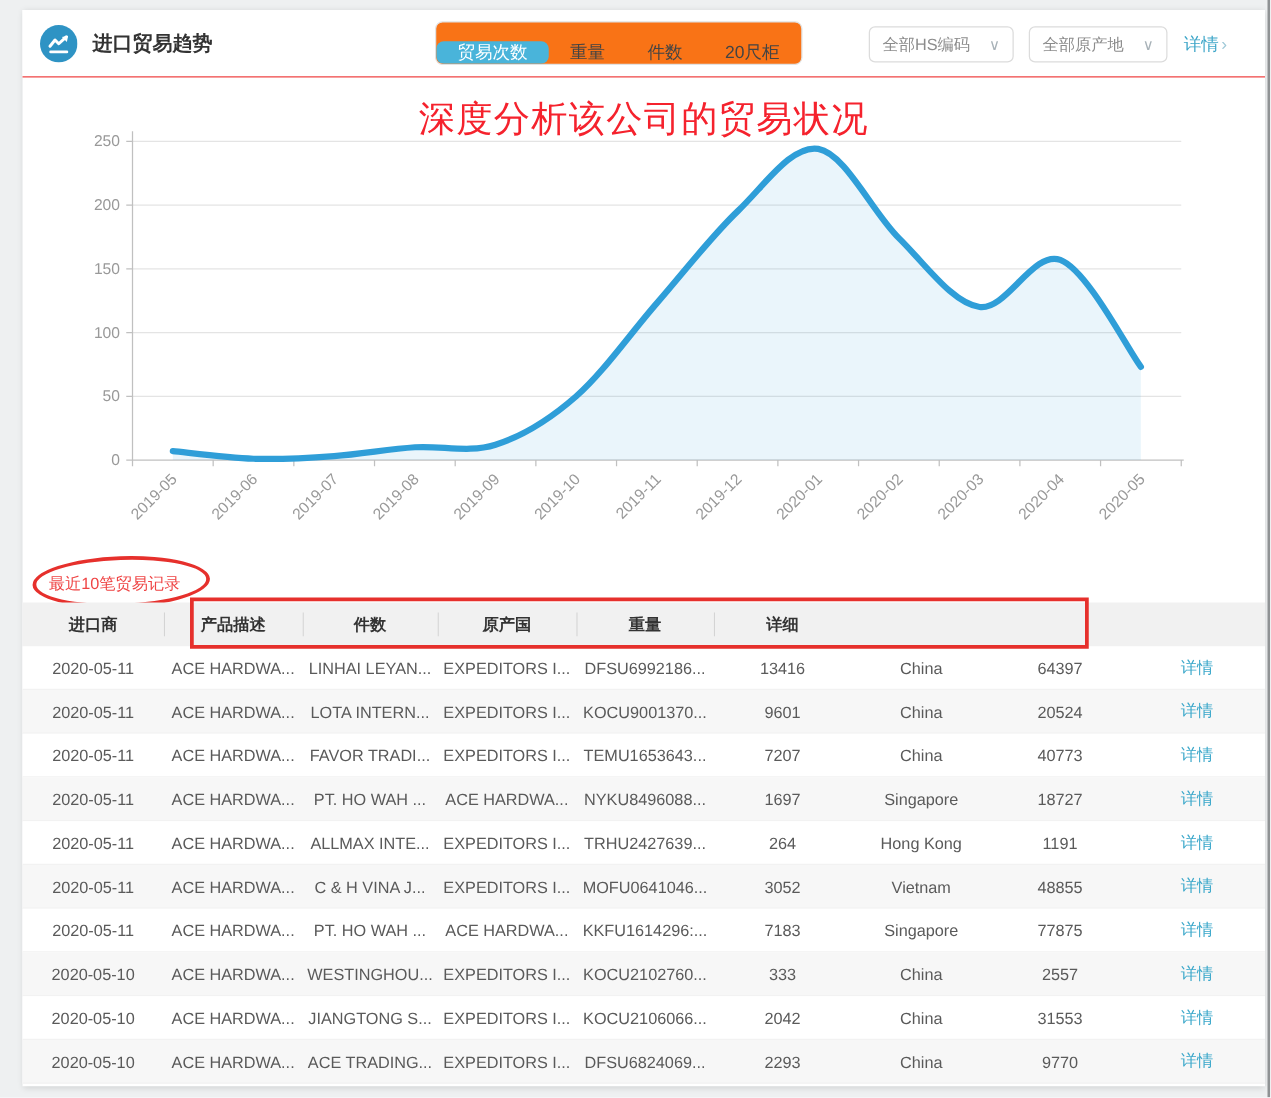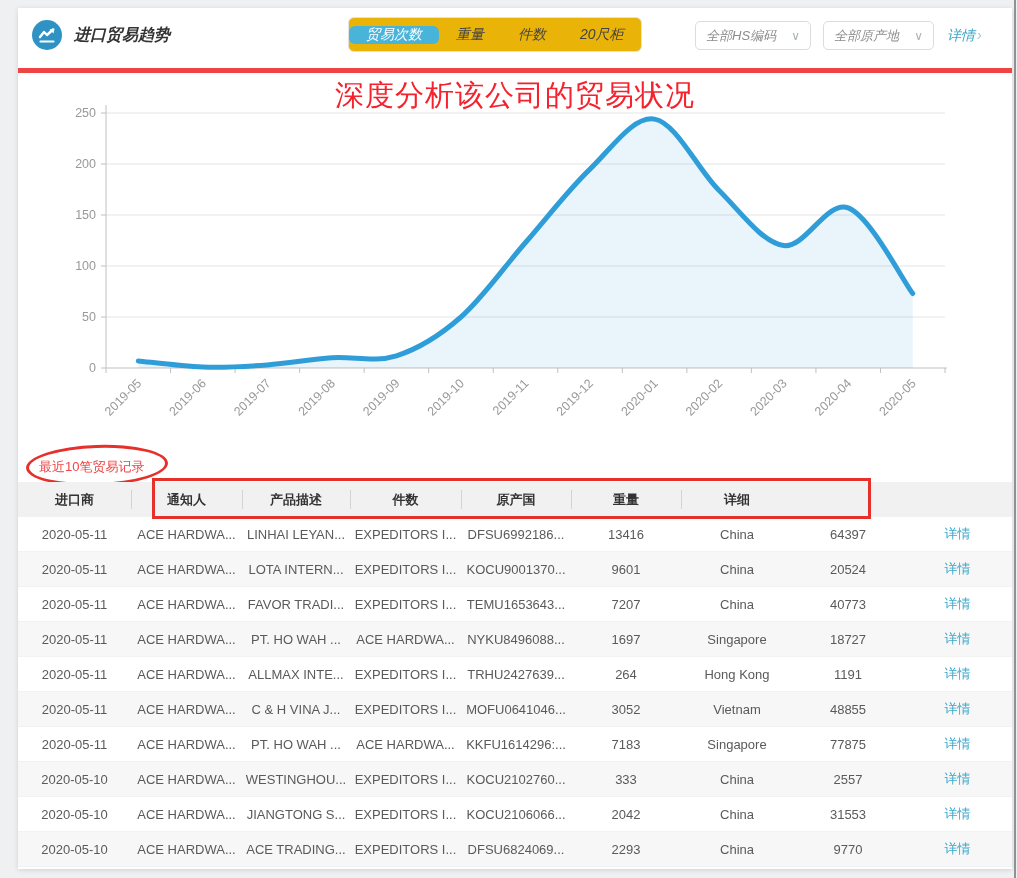--- a/index.html
+++ b/index.html
@@ -3,27 +3,27 @@
 <meta charset="utf-8">
 <style>
   * { box-sizing: border-box; margin: 0; padding: 0; }
   body { font-family: "Liberation Sans", "DejaVu Sans", sans-serif; background: #eef0f1; }
   .screen { position: relative; width: 1017px; height: 878px; background: #eef0f1; overflow: hidden; }
   .window-edge { position: absolute; right: 1px; top: 0; width: 2px; height: 100%; background: #8f9294; }
   .card { position: absolute; left: 18px; top: 8px; width: 994px; height: 861px;
           background: #fff; box-shadow: 0 1px 5px rgba(0,0,0,.13); }
 
   
-  .hdr { position: absolute; left: 0; top: 0; width: 100%; height: 65px;
-         border-bottom: 5px solid #ef4444; background: #fff; font-style: italic; }
+  .hdr { position: absolute; left: 0; top: 0; width: 100%; height: 54px;
+         border-bottom: 1px solid #ef4444; background: #fff; }
   .hdr-icon { position: absolute; left: 14px; top: 12px; width: 30px; height: 30px; }
   .hdr-title { position: absolute; left: 56px; top: 17px; font-size: 16px; font-weight: 700; color: #333; }
 
-  .tabs { position: absolute; left: 330px; top: 9px; height: 35px; display: flex; align-items: center;
-          background: #eab308; border: 1px solid #e2e2e2; border-radius: 6px; overflow: hidden; }
+  .tabs { position: absolute; left: 330px; top: 9px; height: 35px; display: flex; align-items: flex-end;
+          background: #f97316; border: 1px solid #e2e2e2; border-radius: 6px; overflow: hidden; }
   .tab { display: flex; align-items: center; padding: 0 17px; font-size: 14px; color: #444; cursor: pointer; }
   .tab.active { background: #49b4da; color: #fff; border-radius: 6px; }
 
   .select { position: absolute; top: 13px; height: 29px; border: 1px solid #dcdcdc; border-radius: 5px;
             background: #fff; display: flex; align-items: center; justify-content: space-between;
             padding: 4px 10px; font-size: 13px; color: #8c8c8c; cursor: pointer; }
   .select .chev { color: #a8b2b8; font-size: 12px; margin-left: 8px; }
   .sel-hs { left: 677px; width: 116px; }
   .sel-origin { left: 805px; width: 111px; }
   .hdr-detail { position: absolute; left: 929px; top: 19px; font-size: 14px; color: #3ca5c8; cursor: pointer; }
@@ -142,21 +142,20 @@
         </svg>
       <div class="chart-red-title">深度分析该公司的贸易状况</div>
     </div>
 
     <div class="section-label">最近10笔贸易记录</div>
     <div class="ellipse-annot"></div>
 
     <div class="dtable">
       <div class="trow thead" id="thead">
           <div>进口商</div>
-          <div>通知人</div>
           <div>产品描述</div>
           <div>件数</div>
           <div>原产国</div>
           <div>重量</div>
           <div>详细</div>
         </div>
       <div class="tbody" id="tbody">
           <div class="trow">
             <div>2020-05-11</div>
             <div>ACE HARDWA...</div>

